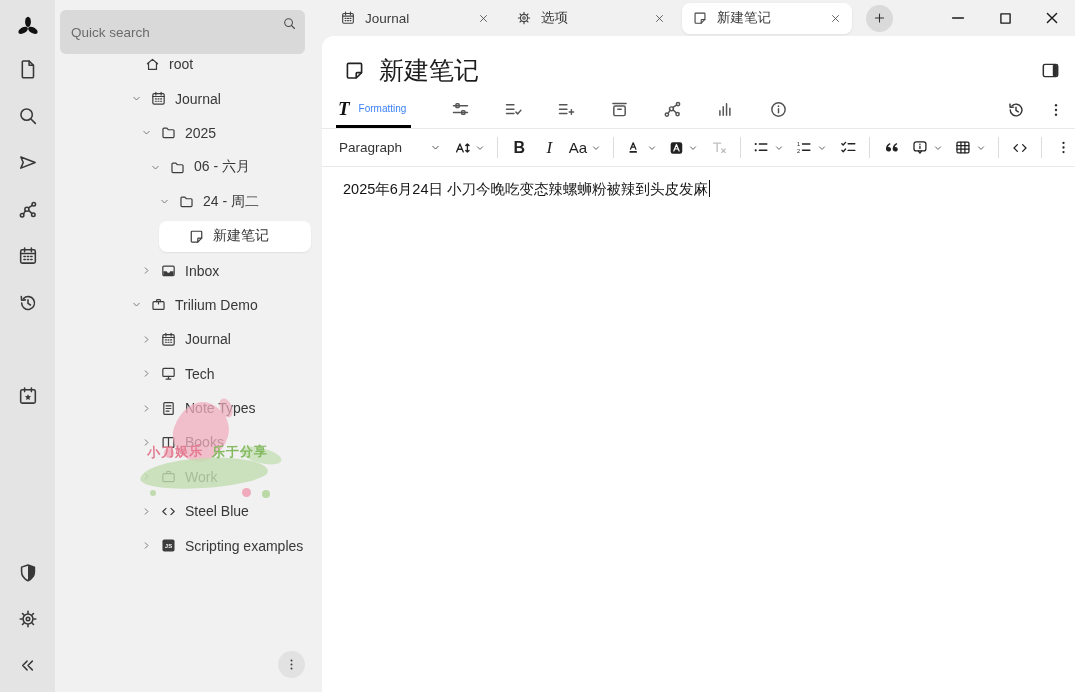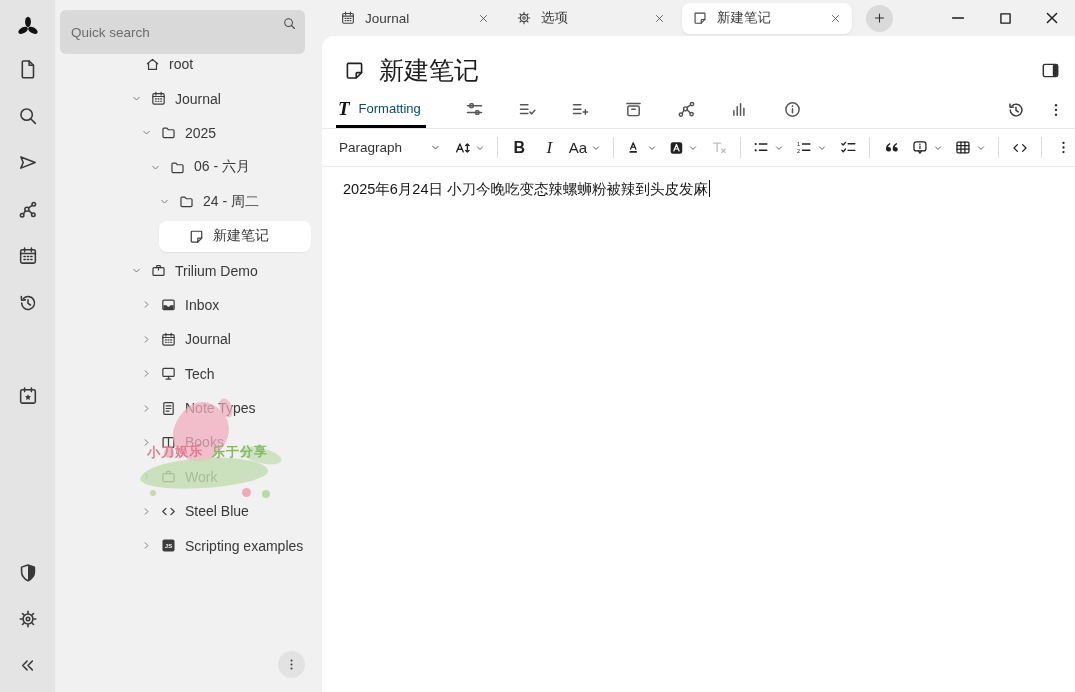--- a/index.html
+++ b/index.html
@@ -69,21 +69,21 @@
   .content-panel{position:absolute;top:36px;left:0;right:0;bottom:0;background:#fff;border-top-left-radius:12px;}
   .title-row{display:flex;align-items:center;gap:13px;padding:13px 14px 0 21px;height:42px;}
   .title-icon{color:#222;flex:none;}
   .note-title{flex:1;font-size:25px;font-weight:500;color:#1d1d1d;white-space:nowrap;overflow:hidden;outline:none;}
   .dock-btn{color:#2e2e2e;background:none;border:none;padding:0;display:flex;}
 
   .ribbon{display:flex;align-items:center;height:37px;border-bottom:1px solid #e9e9e9;padding-left:14px;position:relative;}
   .ribbon-tab-active{display:flex;align-items:center;gap:9px;height:37px;box-sizing:border-box;
        padding:0 5px 0 2px;border-bottom:3px solid #000;cursor:default;}
   .ribbon-T{font-family:"Liberation Serif",serif;font-style:italic;font-weight:bold;font-size:19px;color:#111;line-height:1;}
-  .ribbon-label{font-size:13px;color:#0c4a6e;}
+  .ribbon-label{font-size:10px;color:#3b82f6;}
   .rbtn{width:24px;height:24px;margin-left:29px;border:none;background:none;padding:0;color:#555;
         display:flex;align-items:center;justify-content:center;}
   .rbtn.first{margin-left:37px;}
   .ribbon-right{position:absolute;right:10px;top:0;height:37px;display:flex;align-items:center;gap:21px;color:#333;}
   .ribbon-right button{background:none;border:none;padding:0;color:#333;display:flex;}
 
   .fmt-toolbar{display:flex;align-items:center;height:37px;border-bottom:1px solid #e9e9e9;padding-left:14px;color:#222;}
   .tbtn{min-width:24px;height:26px;display:flex;align-items:center;justify-content:center;gap:3px;
         background:none;border:none;padding:0 2px;color:#222;font-family:inherit;}
   .chev{color:#444;display:flex;}
@@ -441,45 +441,45 @@
       <span class="tlabel">24 - 周二</span>
     </div>
     <div class="trow selected">
       <span class="ticon">
           <svg width="17" height="17">
             <use href="#i-note"></use>
           </svg>
         </span>
       <span class="tlabel">新建笔记</span>
     </div>
+    <div class="trow lvl2">
+      <span class="exp">
+          <svg width="13" height="13">
+            <use href="#i-chevright"></use>
+          </svg>
+        </span>
+      <span class="ticon">
+          <svg width="17" height="17">
+            <use href="#i-inbox"></use>
+          </svg>
+        </span>
+      <span class="tlabel">Inbox</span>
+    </div>
     <div class="trow lvl1">
       <span class="exp">
           <svg width="13" height="13">
             <use href="#i-chevdown"></use>
           </svg>
         </span>
       <span class="ticon">
           <svg width="17" height="17">
             <use href="#i-package"></use>
           </svg>
         </span>
       <span class="tlabel">Trilium Demo</span>
-    </div>
-    <div class="trow lvl2">
-      <span class="exp">
-          <svg width="13" height="13">
-            <use href="#i-chevright"></use>
-          </svg>
-        </span>
-      <span class="ticon">
-          <svg width="17" height="17">
-            <use href="#i-inbox"></use>
-          </svg>
-        </span>
-      <span class="tlabel">Inbox</span>
     </div>
     <div class="trow lvl2">
       <span class="exp">
           <svg width="13" height="13">
             <use href="#i-chevright"></use>
           </svg>
         </span>
       <span class="ticon">
           <svg width="17" height="17">
             <use href="#i-calendar"></use>

